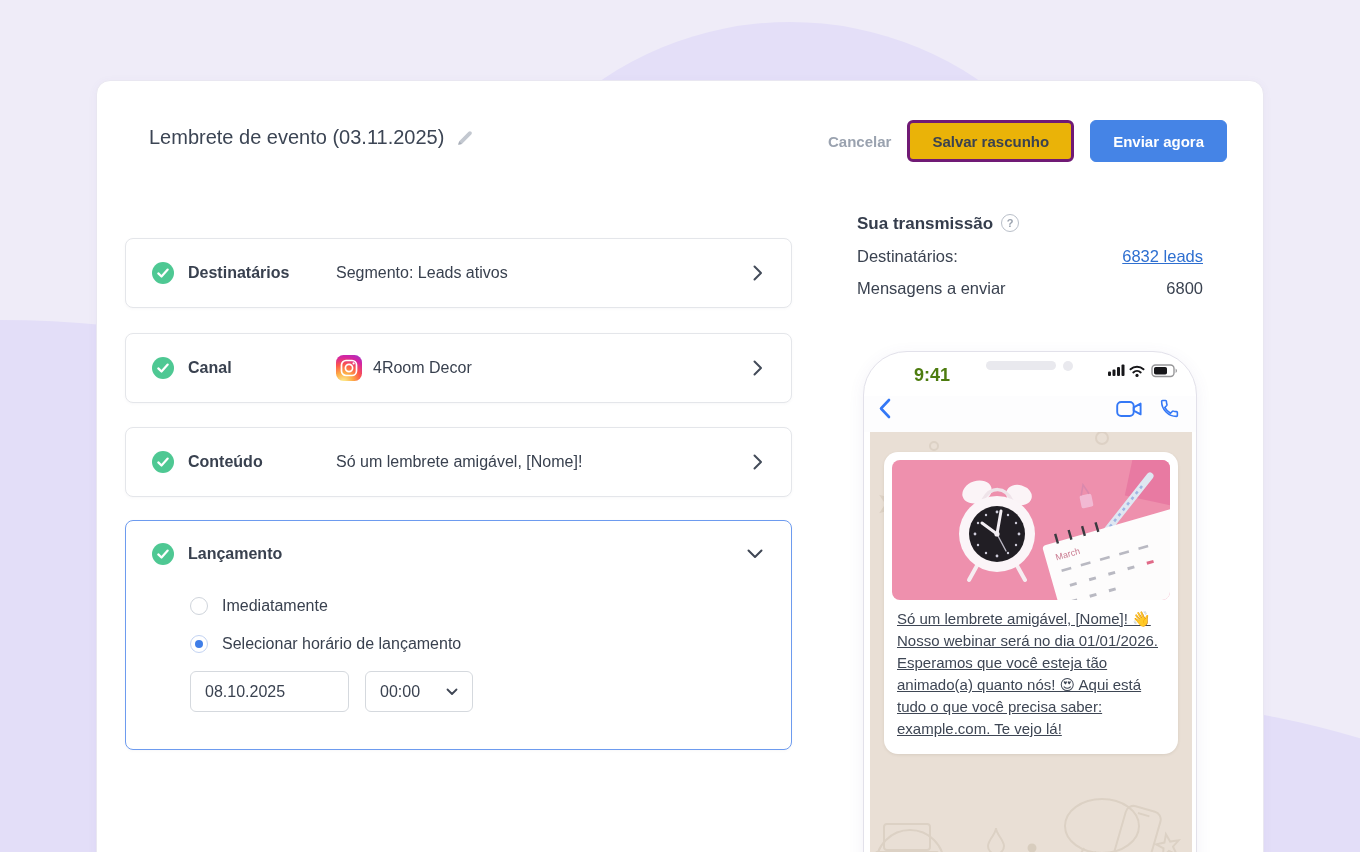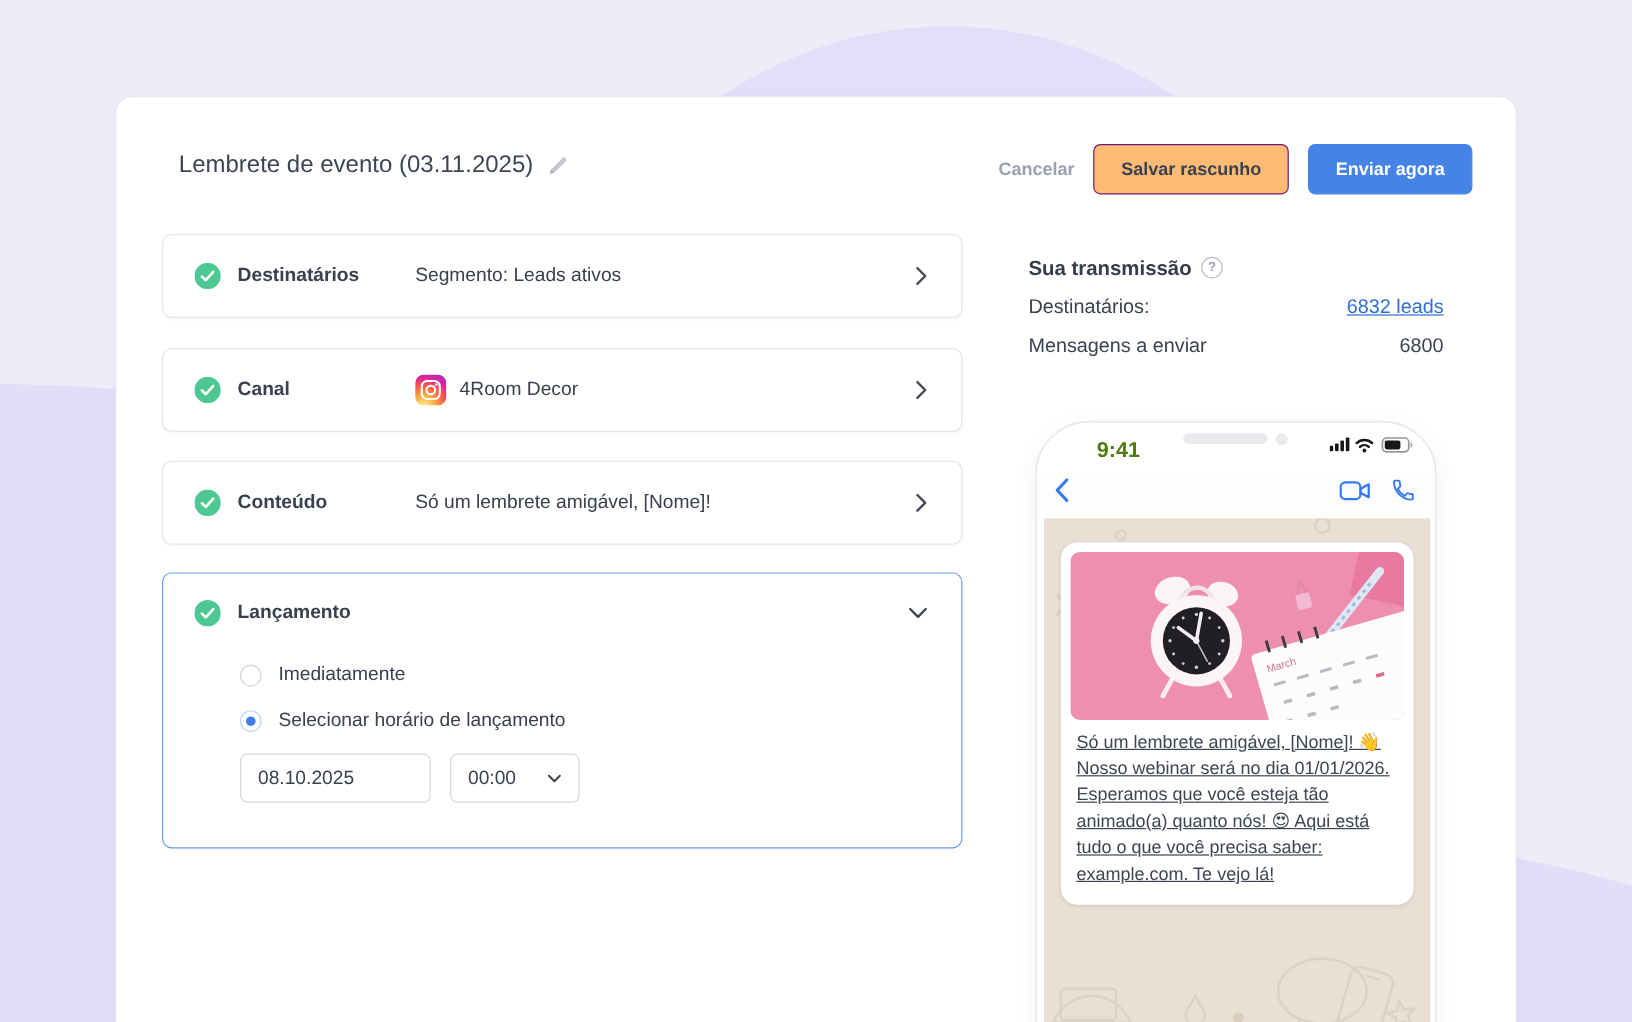--- a/index.html
+++ b/index.html
@@ -15,25 +15,25 @@
   
   .card { position:absolute; left:96px; top:80px; width:1168px; height:800px; background:#fff; border:1px solid #e9e7f1; border-radius:14px; box-shadow:0 2px 10px rgba(90,80,150,.05); }
 
   .page-title-row { position:absolute; left:52px; top:45px; display:flex; align-items:center; gap:12px; }
   .page-title { font-size:20px; color:#3c4554; }
   .title-edit { width:18px; height:18px; cursor:pointer; }
 
   .actions { position:absolute; top:39px; right:36px; display:flex; align-items:center; gap:16px; }
   .btn-text { font-size:15px; font-weight:bold; color:#9aa2af; cursor:pointer; }
   .btn { height:42px; display:flex; align-items:center; padding:0 22px; border-radius:6px; font-size:15px; font-weight:bold; cursor:pointer; }
-  .btn-outline { background:#fdba74; border:1px solid #701a75; color:#3a4250; }
+  .btn-outline { background:#eab308; border:3px solid #701a75; color:#3a4250; }
   .btn-primary { background:#4584e6; border:1px solid #4584e6; color:#ffffff; }
 
   
-  .step { position:absolute; left:38px; width:667px; background:#fff; border:1px solid #e4e6ea; border-radius:8px; box-shadow:0 1px 3px rgba(70,70,100,.04); }
+  .step { position:absolute; left:28px; width:667px; background:#fff; border:1px solid #e4e6ea; border-radius:8px; box-shadow:0 1px 3px rgba(70,70,100,.04);margin-top:43px; }
   .step-row { display:flex; align-items:center; height:68px; padding:0 28px 0 26px; cursor:pointer; }
   .check-icon { width:22px; height:22px; flex:0 0 22px; }
   .step-label { font-size:16px; font-weight:bold; color:#39414f; margin-left:14px; width:148px; flex:0 0 148px; }
   .step-value { font-size:16px; color:#39414f; display:flex; align-items:center; gap:11px; flex:1; }
   .chev { width:10px; height:16px; }
   .chev-down { width:16px; height:10px; }
   .step.expanded { border:1.5px solid #6d9bef; }
 
   .radio-row { display:flex; align-items:center; gap:14px; margin:0 0 0 64px; height:38px; cursor:pointer; }
   .radio { width:18px; height:18px; border-radius:50%; border:1.5px solid #cfd4db; background:#fff; position:relative; flex:0 0 18px; }

